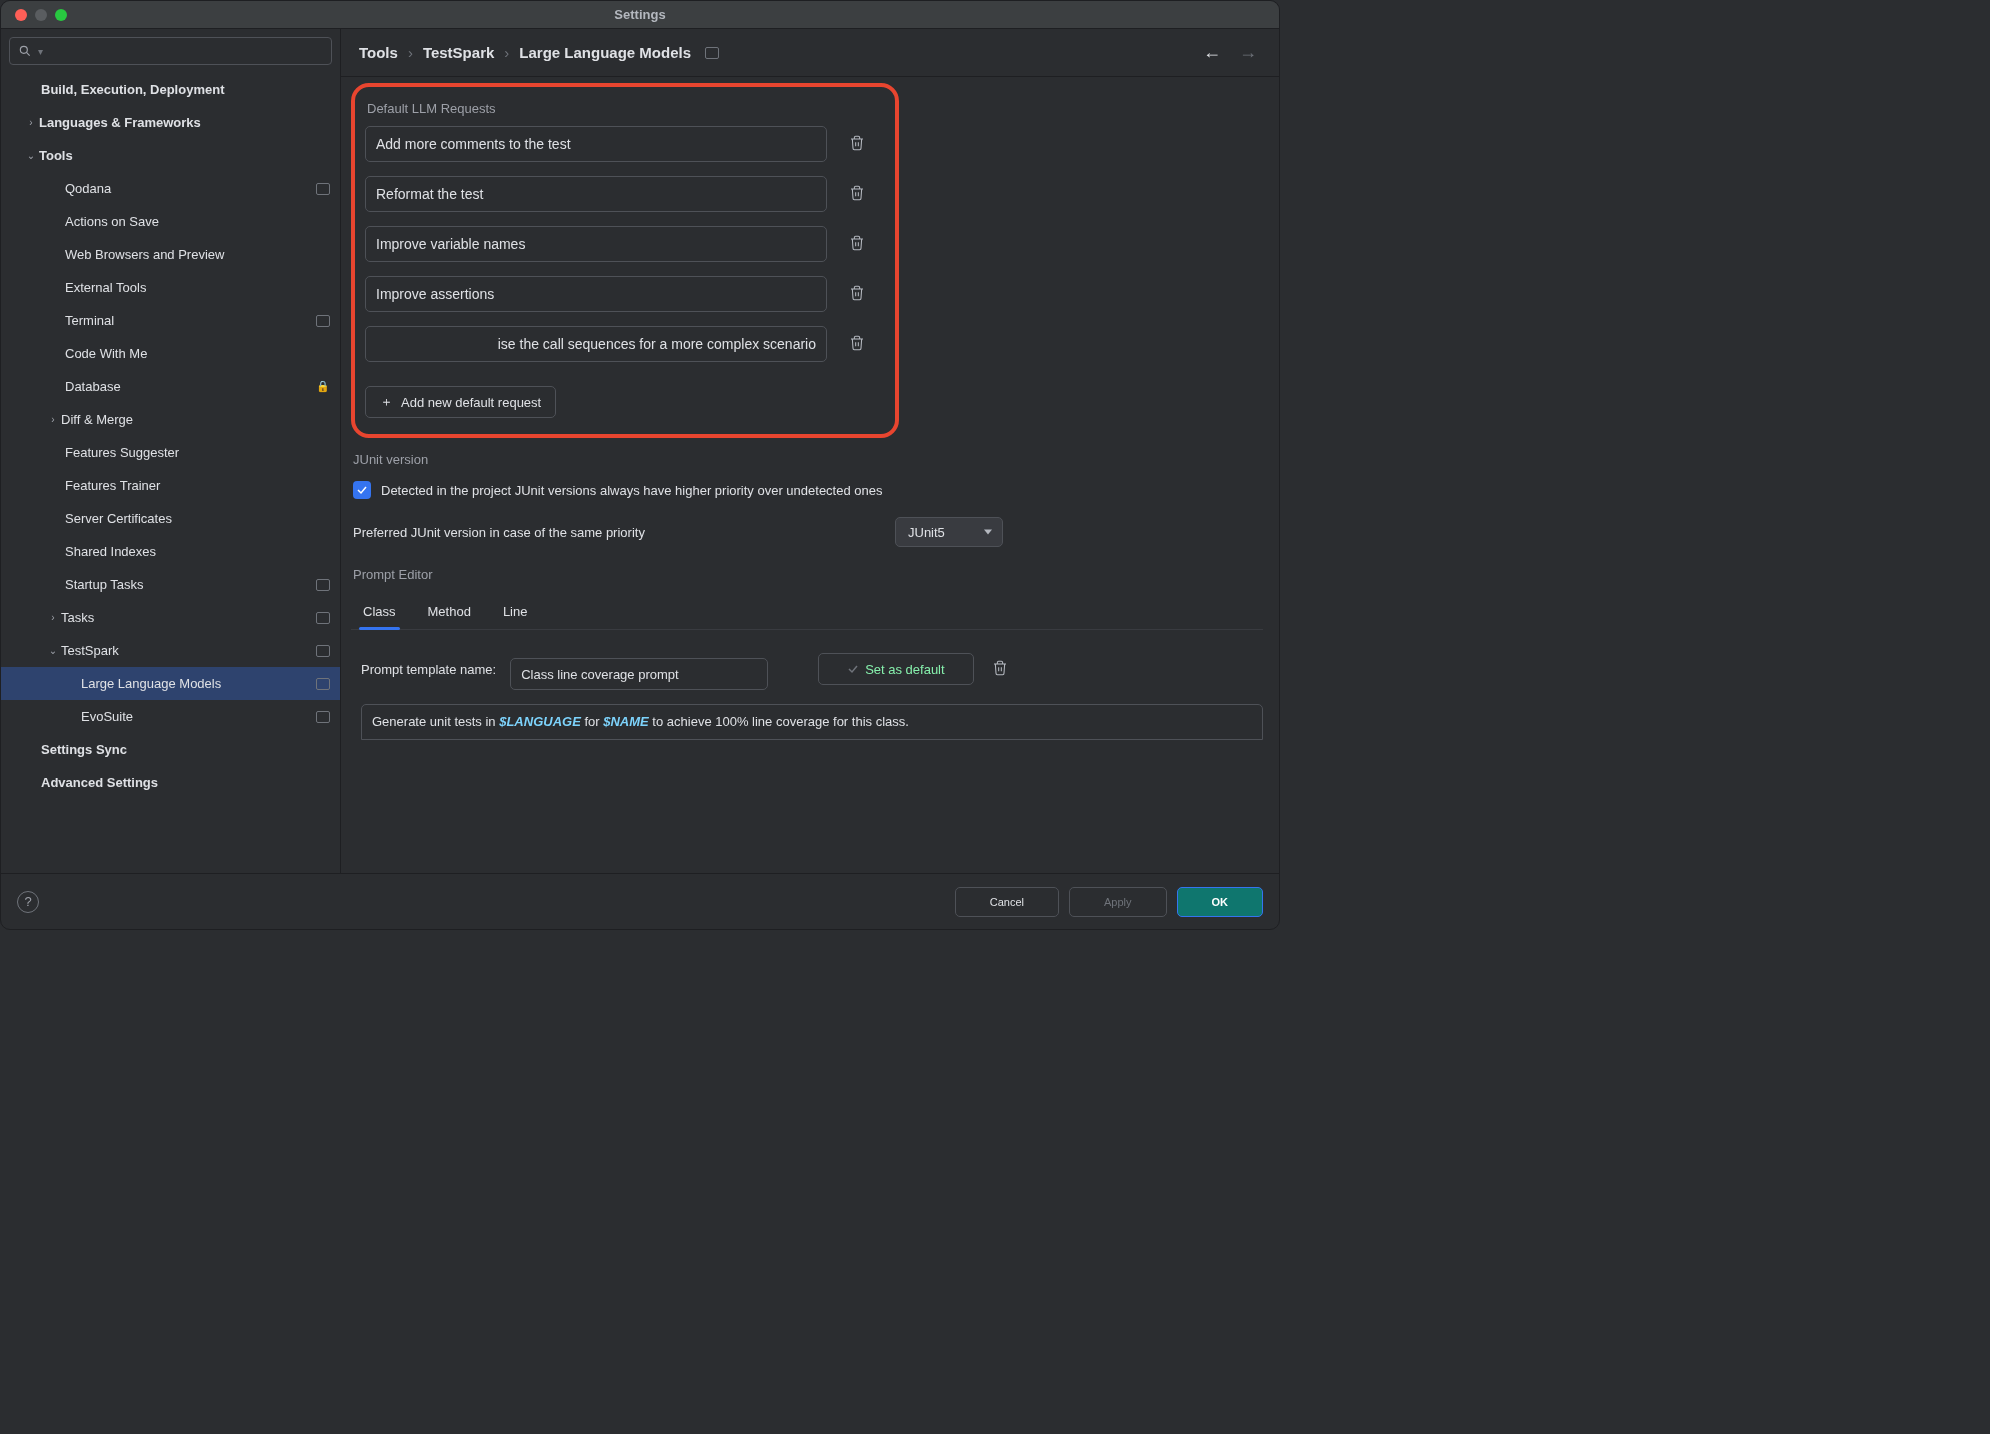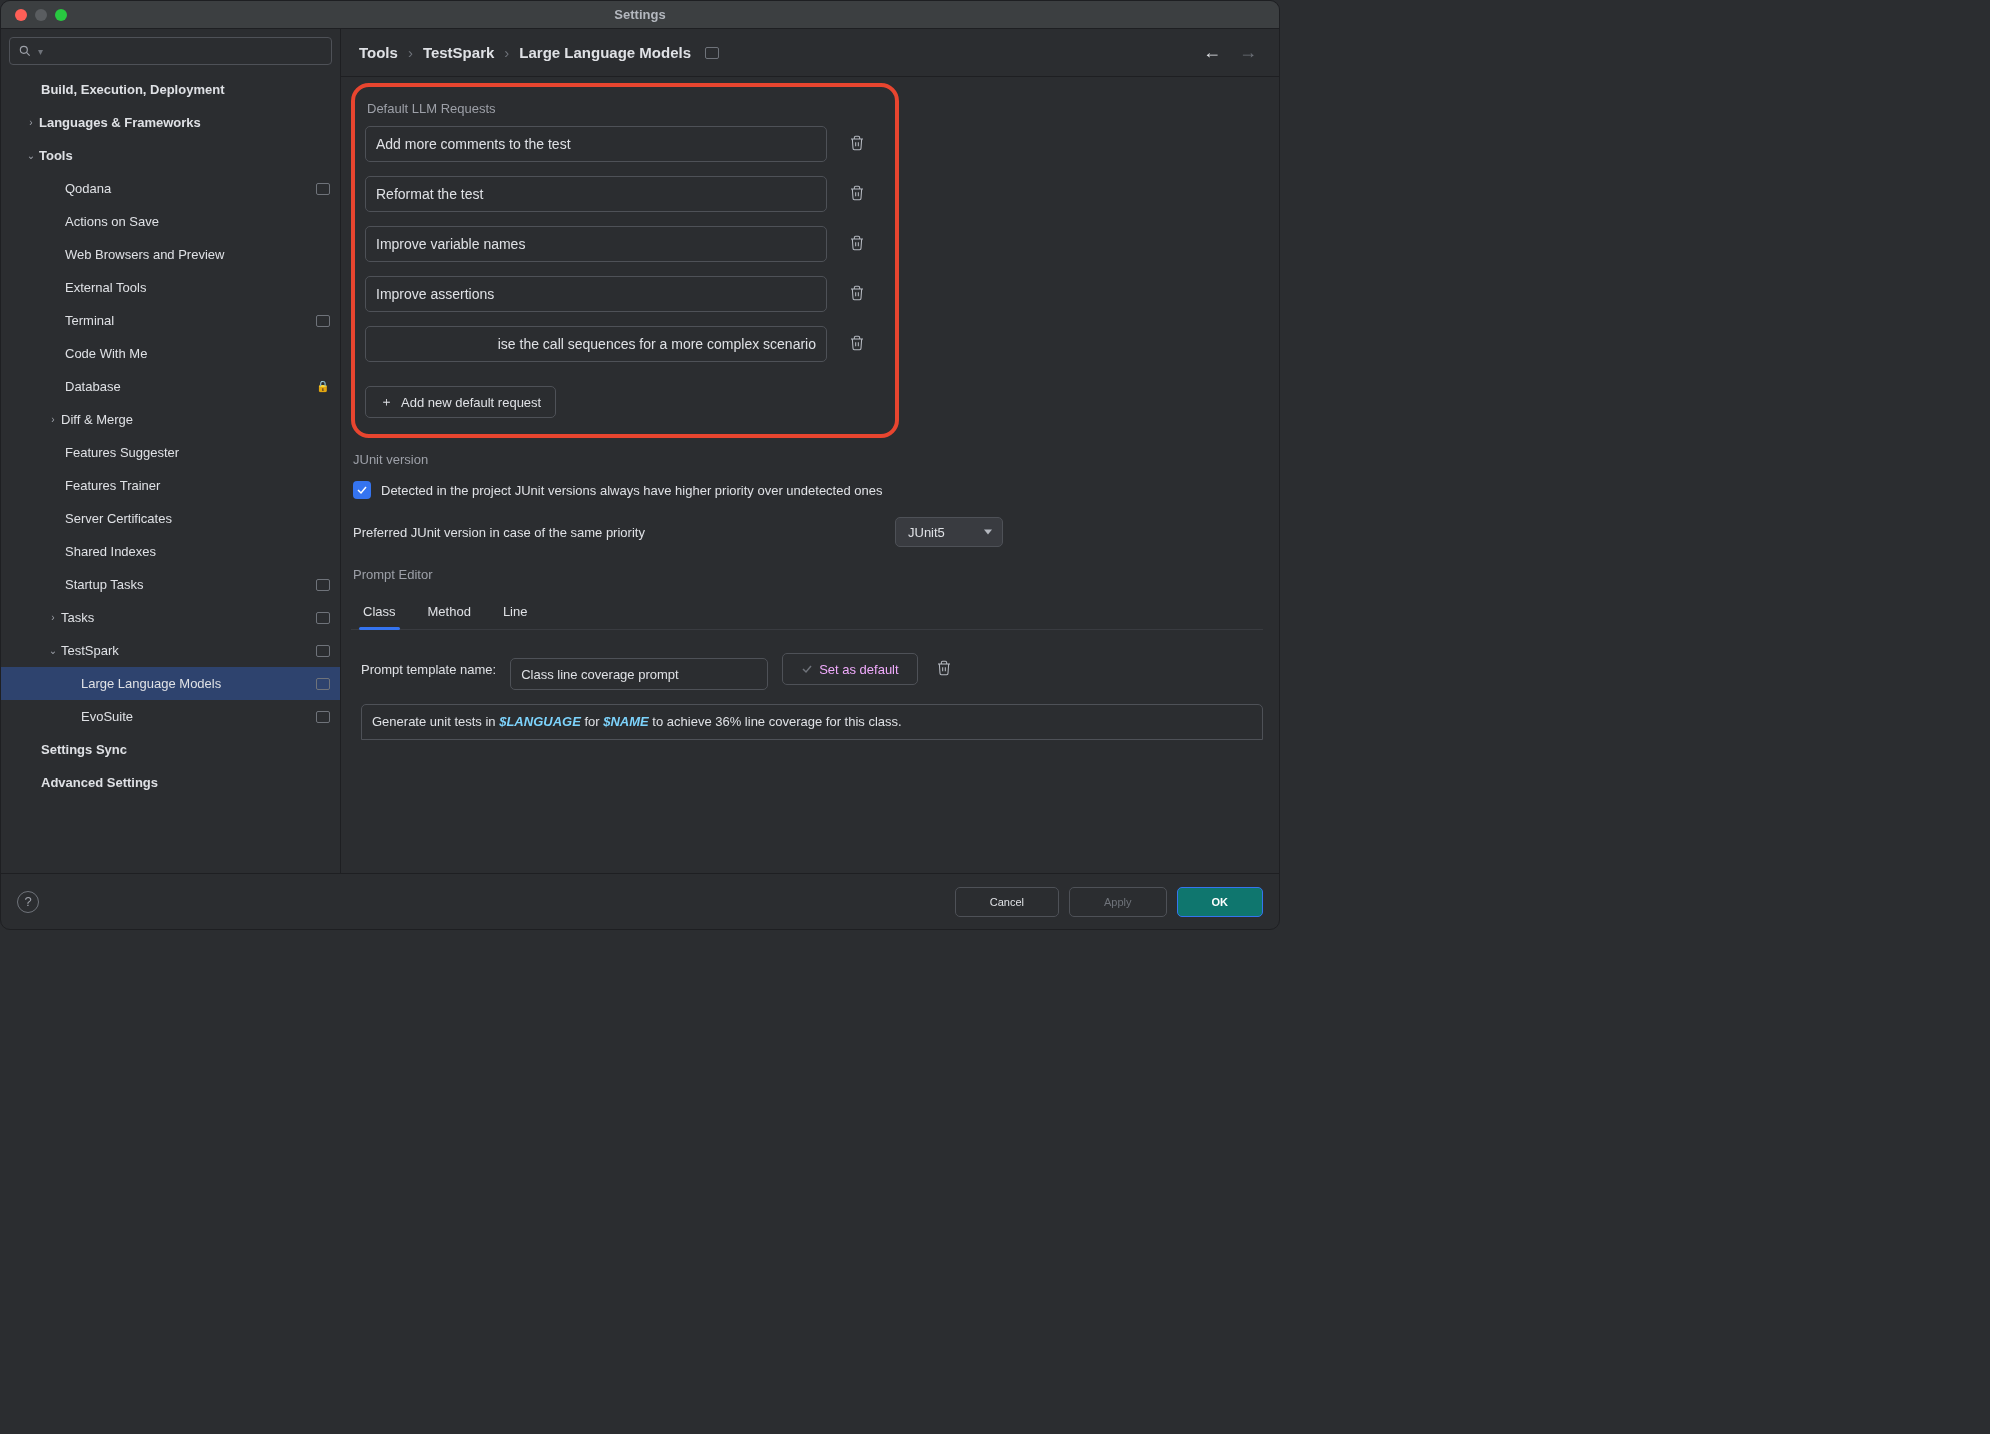--- a/index.html
+++ b/index.html
@@ -129,22 +129,22 @@
   }
   .prompt-row { display: flex; align-items: center; gap: 14px; padding-left: 10px; margin-bottom: 14px; }
   .text-input {
     height: 32px; background: #2b2d30; border: 1px solid #4e5157;
     border-radius: 5px; color: #dfe1e5; font-size: 13px; padding: 0 10px;
     width: 258px;
     margin-top: 10px;
   }
   .ghost-btn {
     height: 32px; background: #2b2d30; border: 1px solid #4e5157;
-    border-radius: 5px; color: #f0abfc; font-size: 13px; padding: 0 18px;
-    display: inline-flex; align-items: center; gap: 6px; cursor: pointer;
+    border-radius: 5px; color: #86efac; font-size: 13px; padding: 0 28px;
+    display: inline-flex; align-items: center; gap: 6px; cursor: pointer; margin-left: 36px;
   }
   .prompt-text {
     border: 1px solid #4e5157; border-radius: 5px 5px 0 0;
     padding: 8px 10px; margin-left: 10px; font-size: 13px;
     color: #dfe1e5; line-height: 1.4;
   }
   .var { color: #7dd3fc; font-style: italic; font-weight: 600; }
 
   .footer {
     height: 56px; border-top: 1px solid #1e1f22;
@@ -380,21 +380,21 @@
           <button class="trash-btn">
             <svg width="16" height="16" viewBox="0 0 24 24" fill="none" stroke="#b4b8bf" stroke-width="1.6">
                 <polyline points="3 6 5 6 21 6"></polyline>
                 <path d="M19 6l-1 14a2 2 0 0 1-2 2H8a2 2 0 0 1-2-2L5 6"></path>
                 <path d="M10 11v6M14 11v6"></path>
                 <path d="M8 6V4a2 2 0 0 1 2-2h4a2 2 0 0 1 2 2v2"></path>
               </svg>
           </button>
         </div>
         <div class="prompt-text">
-          <span>Generate unit tests in </span><span class="var">$LANGUAGE</span><span> for </span><span class="var">$NAME</span><span> to achieve 36% line coverage for this class.</span>
+          <span>Generate unit tests in </span><span class="var">$LANGUAGE</span><span> for </span><span class="var">$NAME</span><span> to achieve 100% line coverage for this class.</span>
         </div>
 
       </div>
     </div>
   </div>
 
   <div class="footer">
     <div class="help-circle">
       <span>?</span>
     </div>

